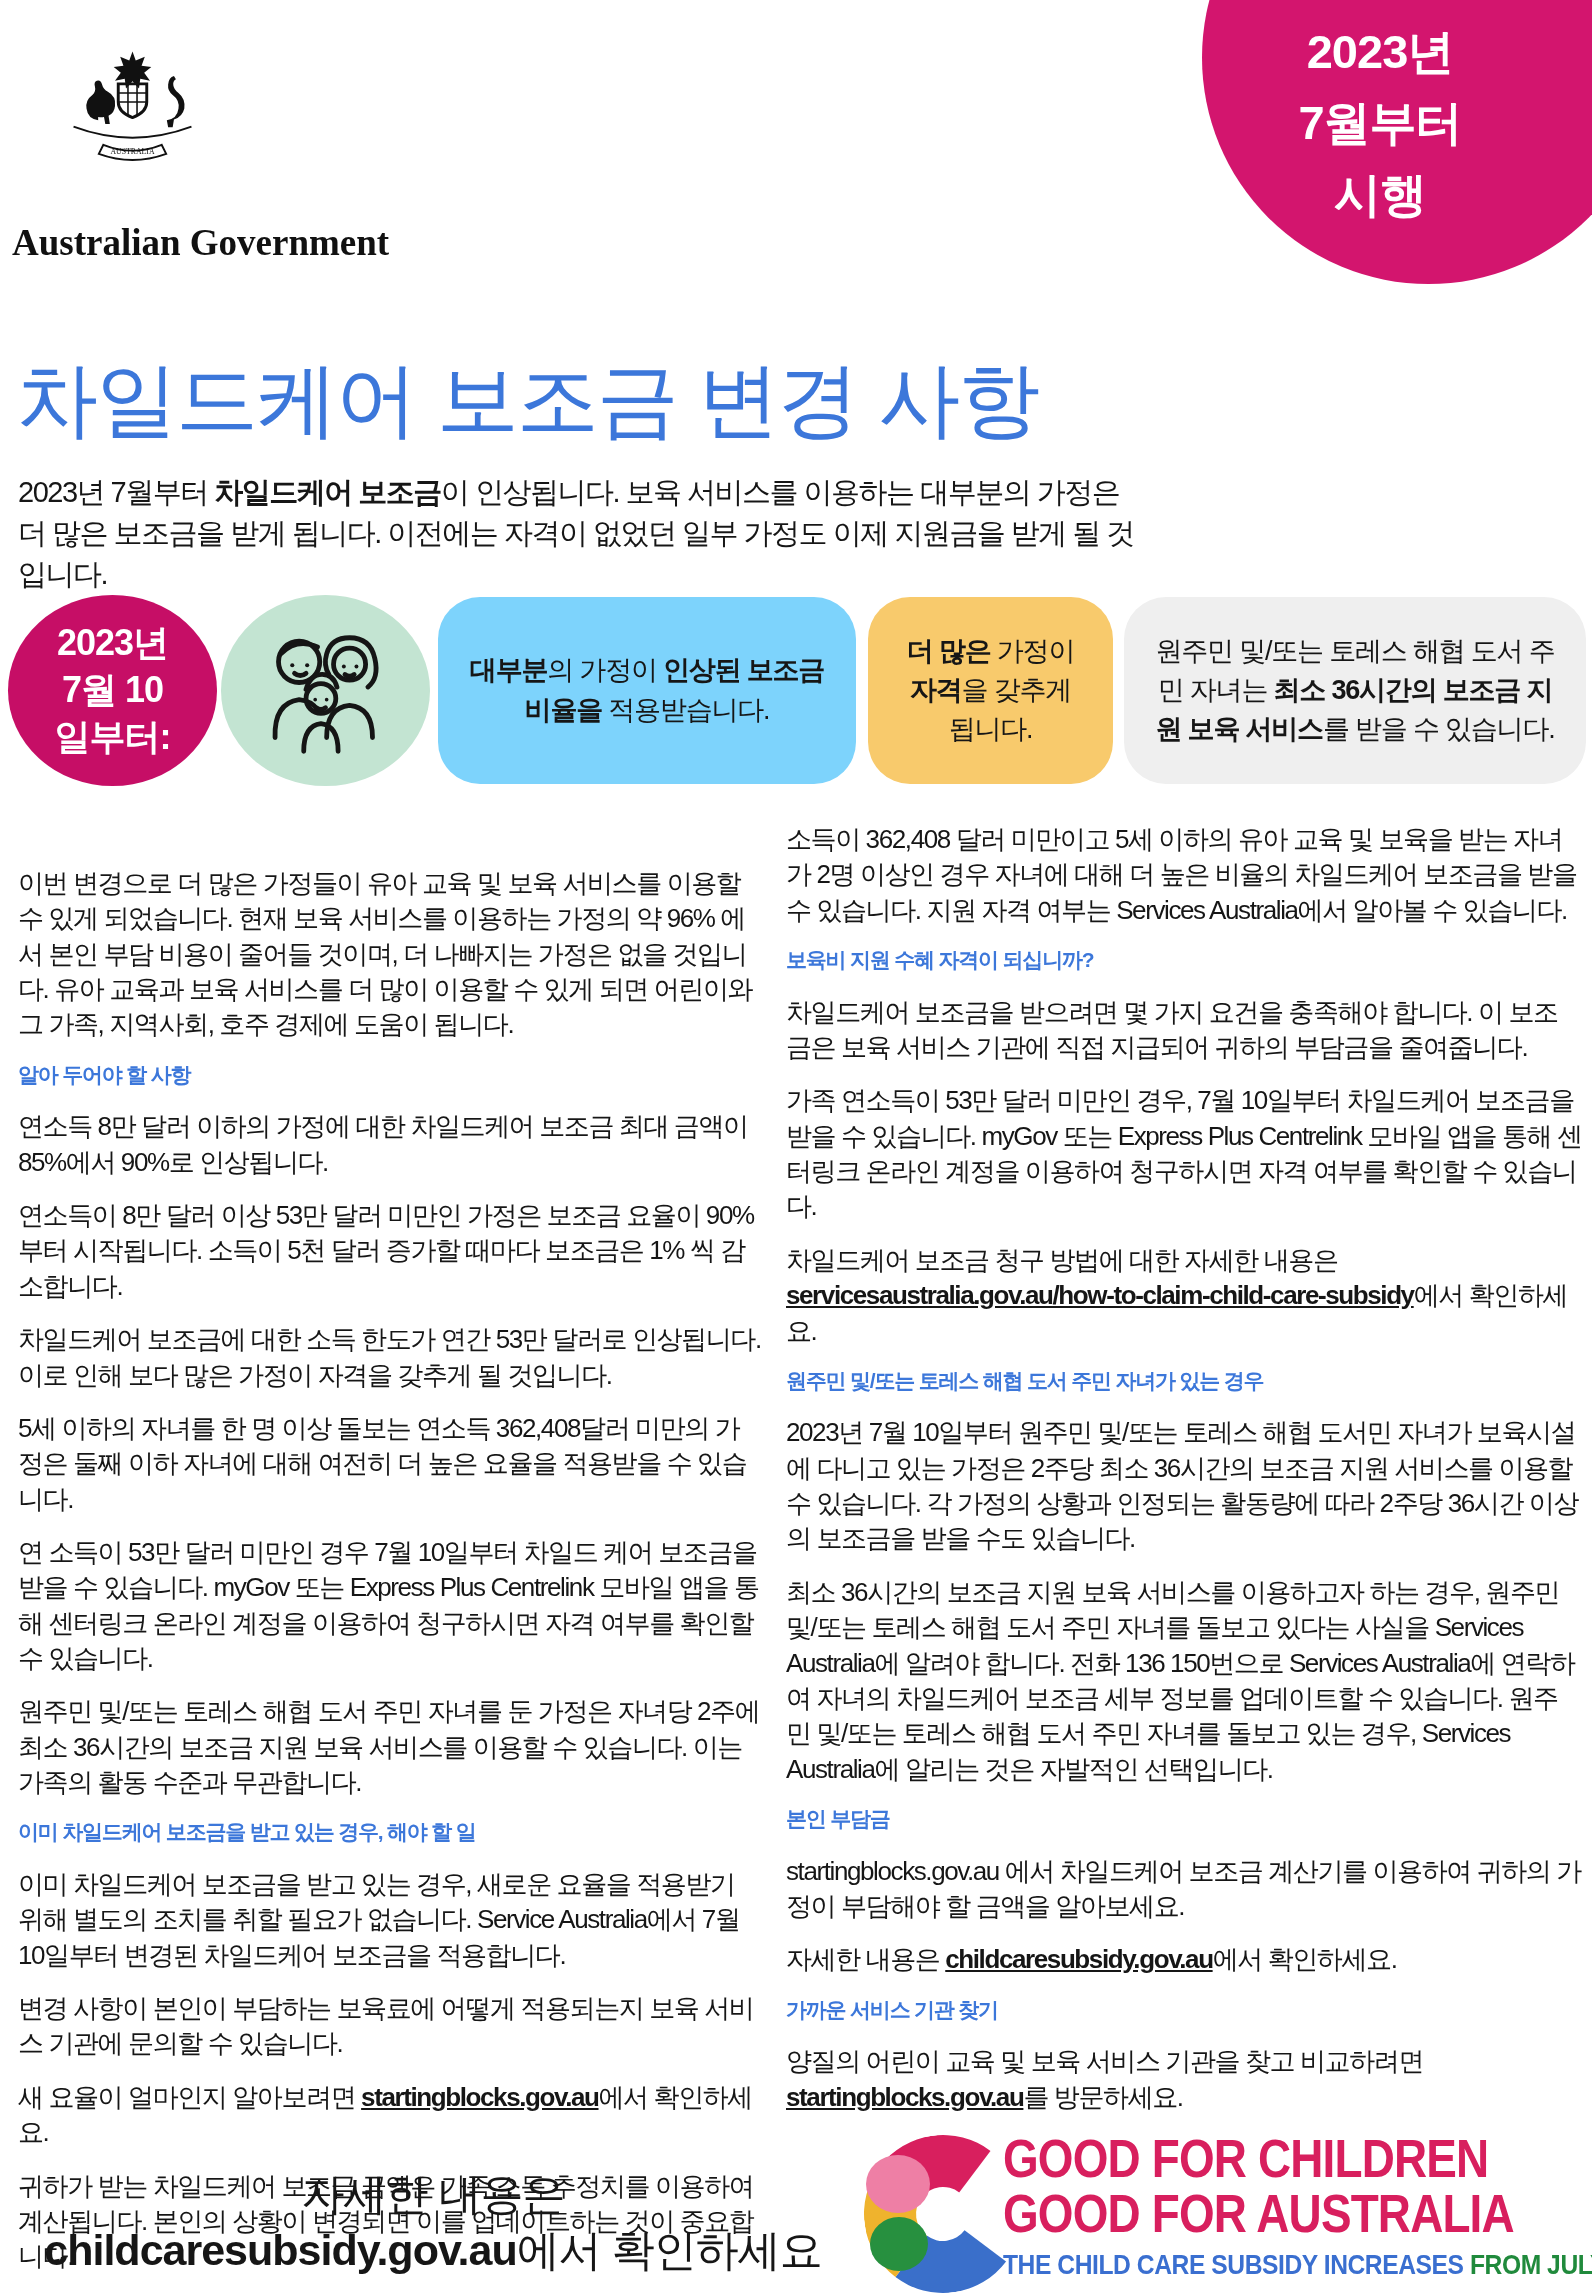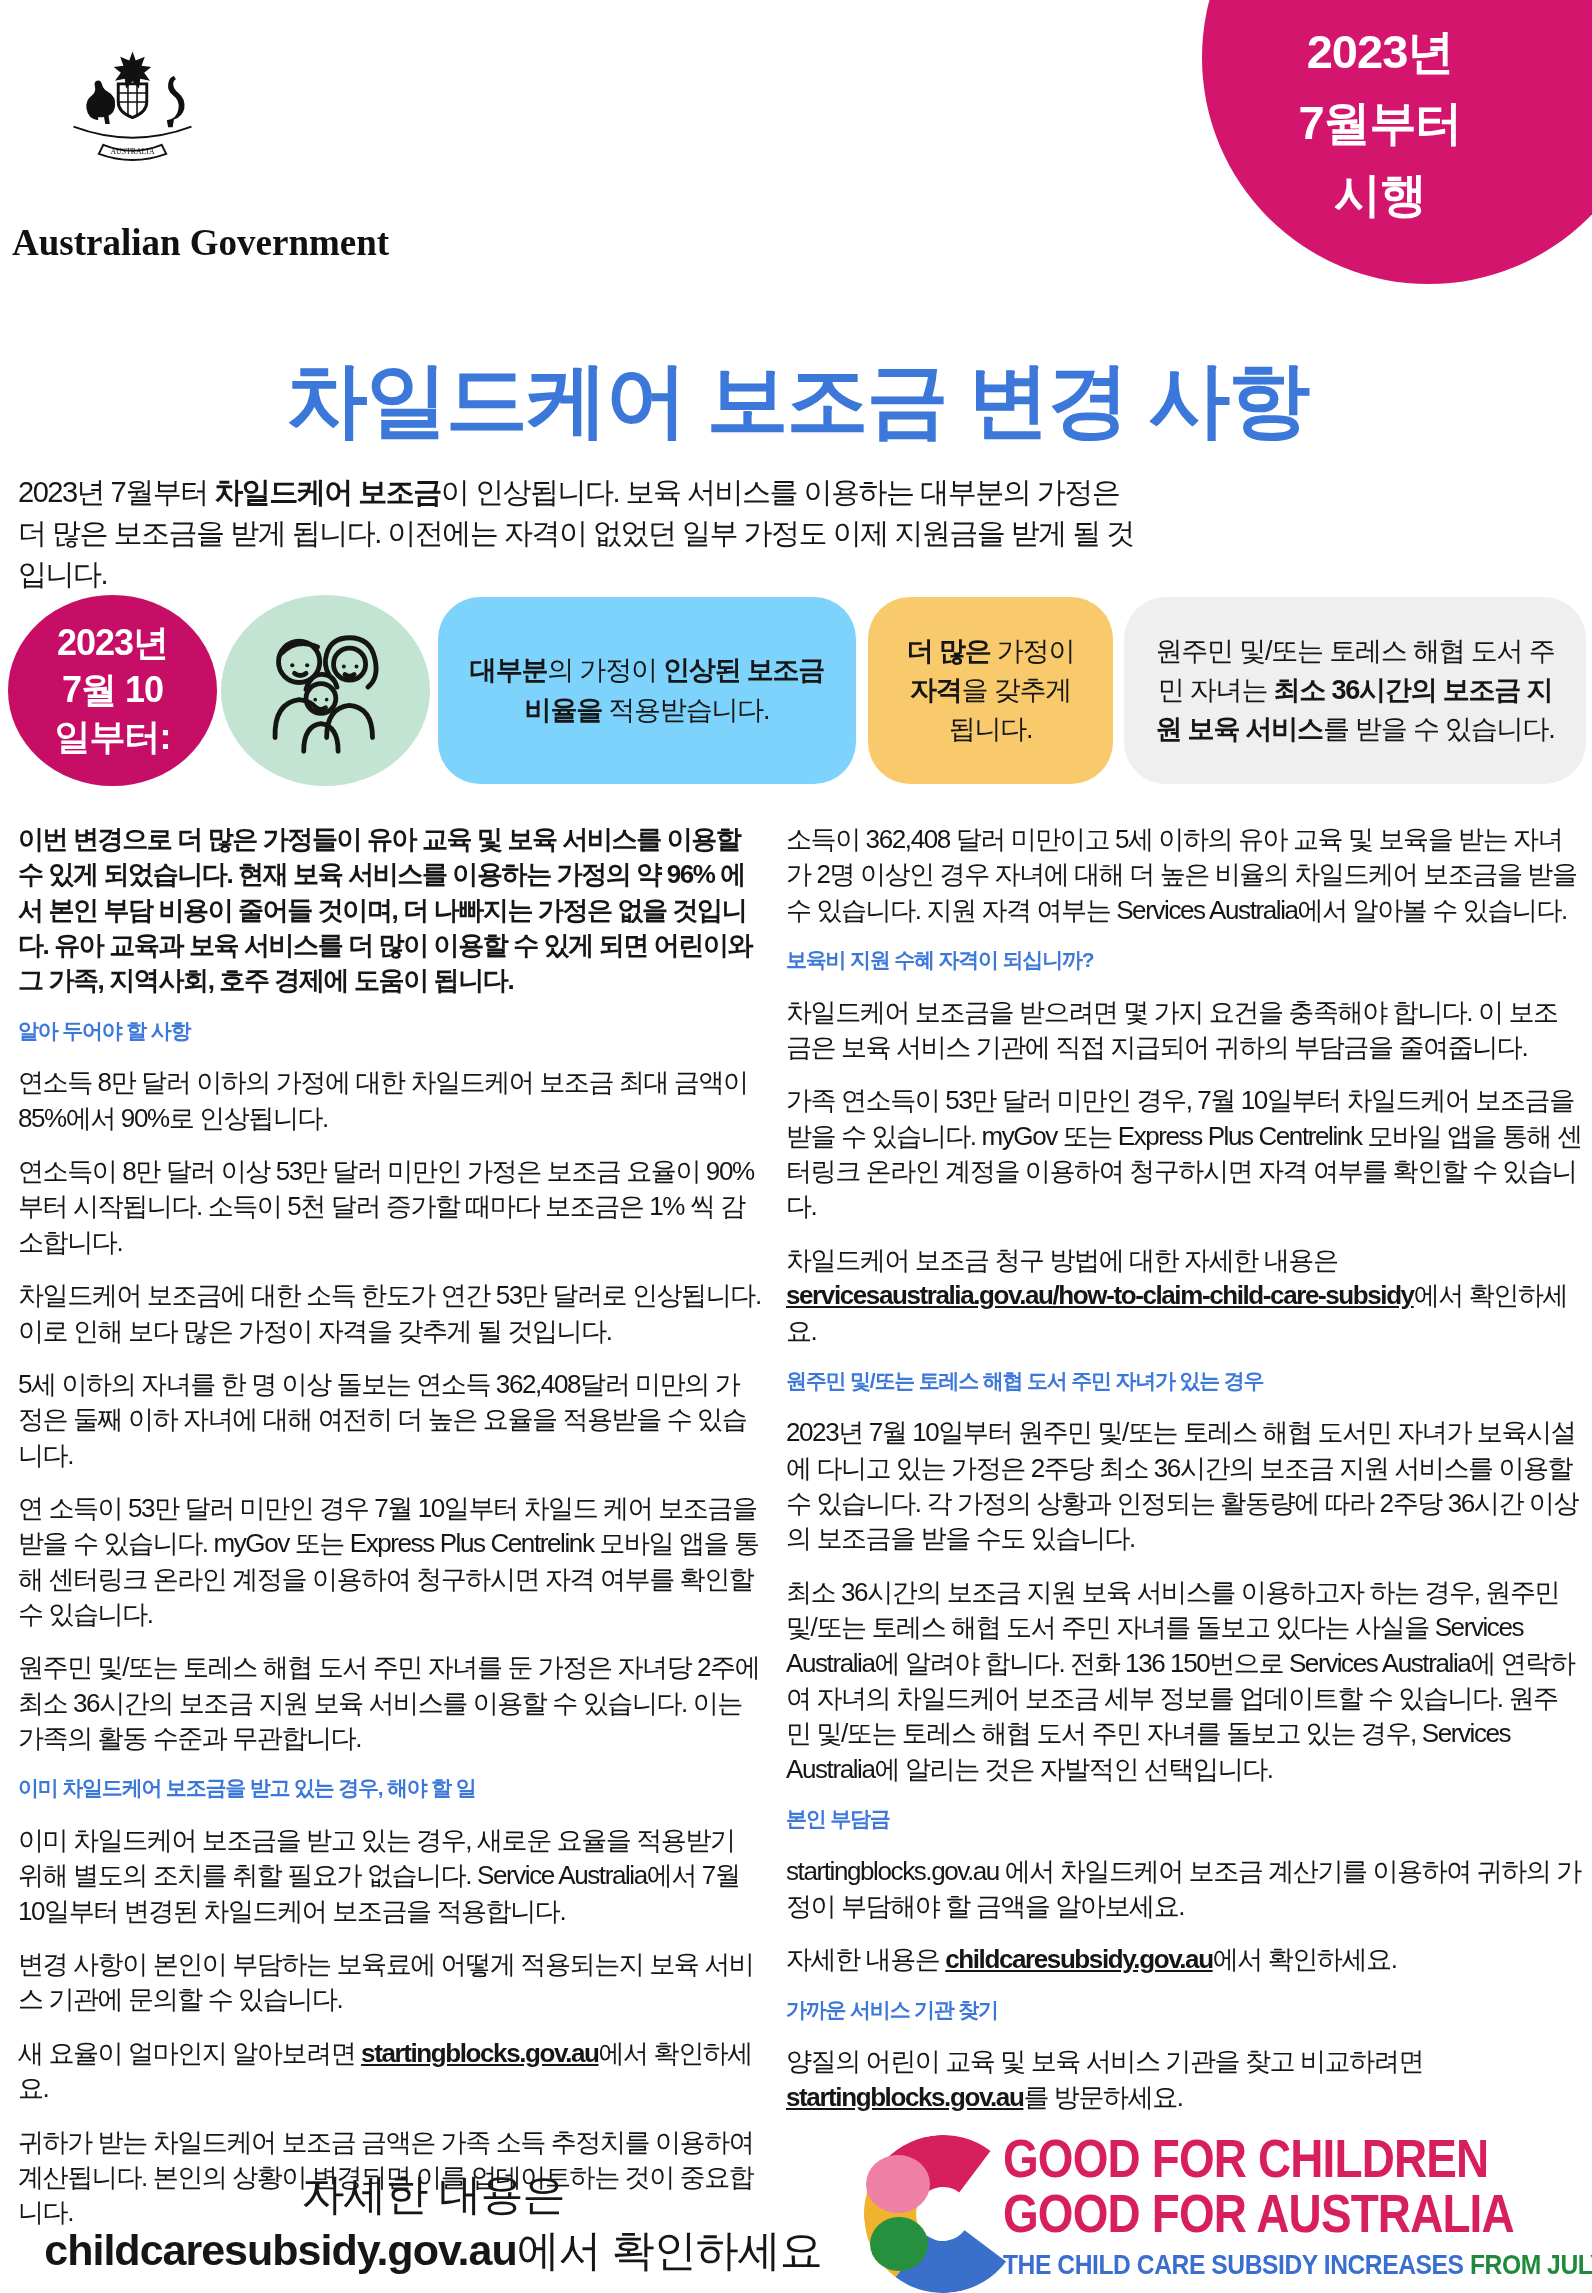--- a/index.html
+++ b/index.html
@@ -7,43 +7,43 @@
     position:relative;width:1592px;height:2293px;background:#ffffff;overflow:hidden;
     font-family:"Liberation Sans","DejaVu Sans",sans-serif;color:#161616;
   }
   
   #crest{position:absolute;left:58px;top:34px;width:149px;height:149px;}
   #gov-label{position:absolute;left:12px;top:221px;font-family:"Liberation Serif","DejaVu Serif",serif;
     font-weight:bold;font-size:37px;color:#111;}
   #badge{position:absolute;left:1202px;top:-169px;width:453px;height:453px;border-radius:50%;background:#d3156e;}
   #badge-text{position:absolute;left:1216px;top:16px;width:328px;text-align:center;color:#fff;
     font-weight:bold;font-size:47px;line-height:1.52;letter-spacing:-1px;}
-  #title{position:absolute;left:16px;top:346px;width:1562px;font-size:82px;font-weight:bold;
-    color:#3c77da;letter-spacing:-2px;white-space:nowrap;text-align:center;}
+  #title{position:absolute;left:16px;top:346px;width:1562px;font-size:82px;font-weight:normal;
+    color:#3c77da;letter-spacing:-2px;white-space:nowrap;}
   #intro{position:absolute;left:18px;top:472px;width:1134px;font-size:29px;line-height:1.42;letter-spacing:-1.5px;}
   .bd{font-weight:bold;}
   .lnk{font-weight:bold;text-decoration:underline;}
   
   #info-row{position:absolute;left:0;top:595px;width:1592px;height:193px;}
   .circle{position:absolute;top:0;height:191px;border-radius:50%;display:flex;align-items:center;justify-content:center;}
   #date-circle{left:8px;width:209px;background:#c60e66;color:#fff;font-weight:bold;font-size:36px;
     line-height:1.3;text-align:center;letter-spacing:-1px;}
   #family-circle{left:221px;width:209px;background:#c3e4d2;}
   #family-circle svg{width:149px;height:149px;}
   .card{position:absolute;top:2px;height:187px;border-radius:42px;display:flex;align-items:center;
     justify-content:center;text-align:center;font-size:27px;line-height:1.45;letter-spacing:-1.2px;padding:0 26px;box-sizing:border-box;}
   #card-pink{left:438px;width:418px;background:#7dd3fc;}
   #card-yellow{left:868px;width:245px;background:#f8ca6c;align-items:center;}
   #card-gray{left:1124px;width:462px;background:#efefef;}
   
   .col{position:absolute;top:822px;font-size:26px;line-height:1.36;letter-spacing:-1.4px;}
   #col-left{left:18px;width:744px;}
   #col-right{left:786px;width:796px;}
   .para{margin:0 0 18px 0;}
-  .para.bd{font-weight:bold;}
+  .para.bd{font-weight:normal;margin-top:44px;}
   .subhead{color:#3c77da;font-weight:bold;font-size:21px;margin:0 0 20px 0;letter-spacing:-1.2px;}
   
   #footer-more{position:absolute;left:10px;top:2167px;width:846px;text-align:center;font-size:43px;
     line-height:1.3;letter-spacing:-1px;}
   #logo{position:absolute;left:858px;top:2131px;width:189px;height:159px;}
   #logo-c{position:absolute;left:6px;top:4px;width:54px;height:54px;border-radius:50%;
     border:52px solid;border-color:#d81f5e transparent #3a6fca #efb32d;transform:rotate(-8deg);}
   #logo-blob-pink{position:absolute;left:8px;top:24px;width:64px;height:58px;border-radius:50%;background:#ee7fa5;}
   #logo-blob-green{position:absolute;left:12px;top:86px;width:58px;height:54px;border-radius:50%;background:#27903f;}
   #logo-text{position:absolute;left:1003px;top:2131px;width:541px;}

